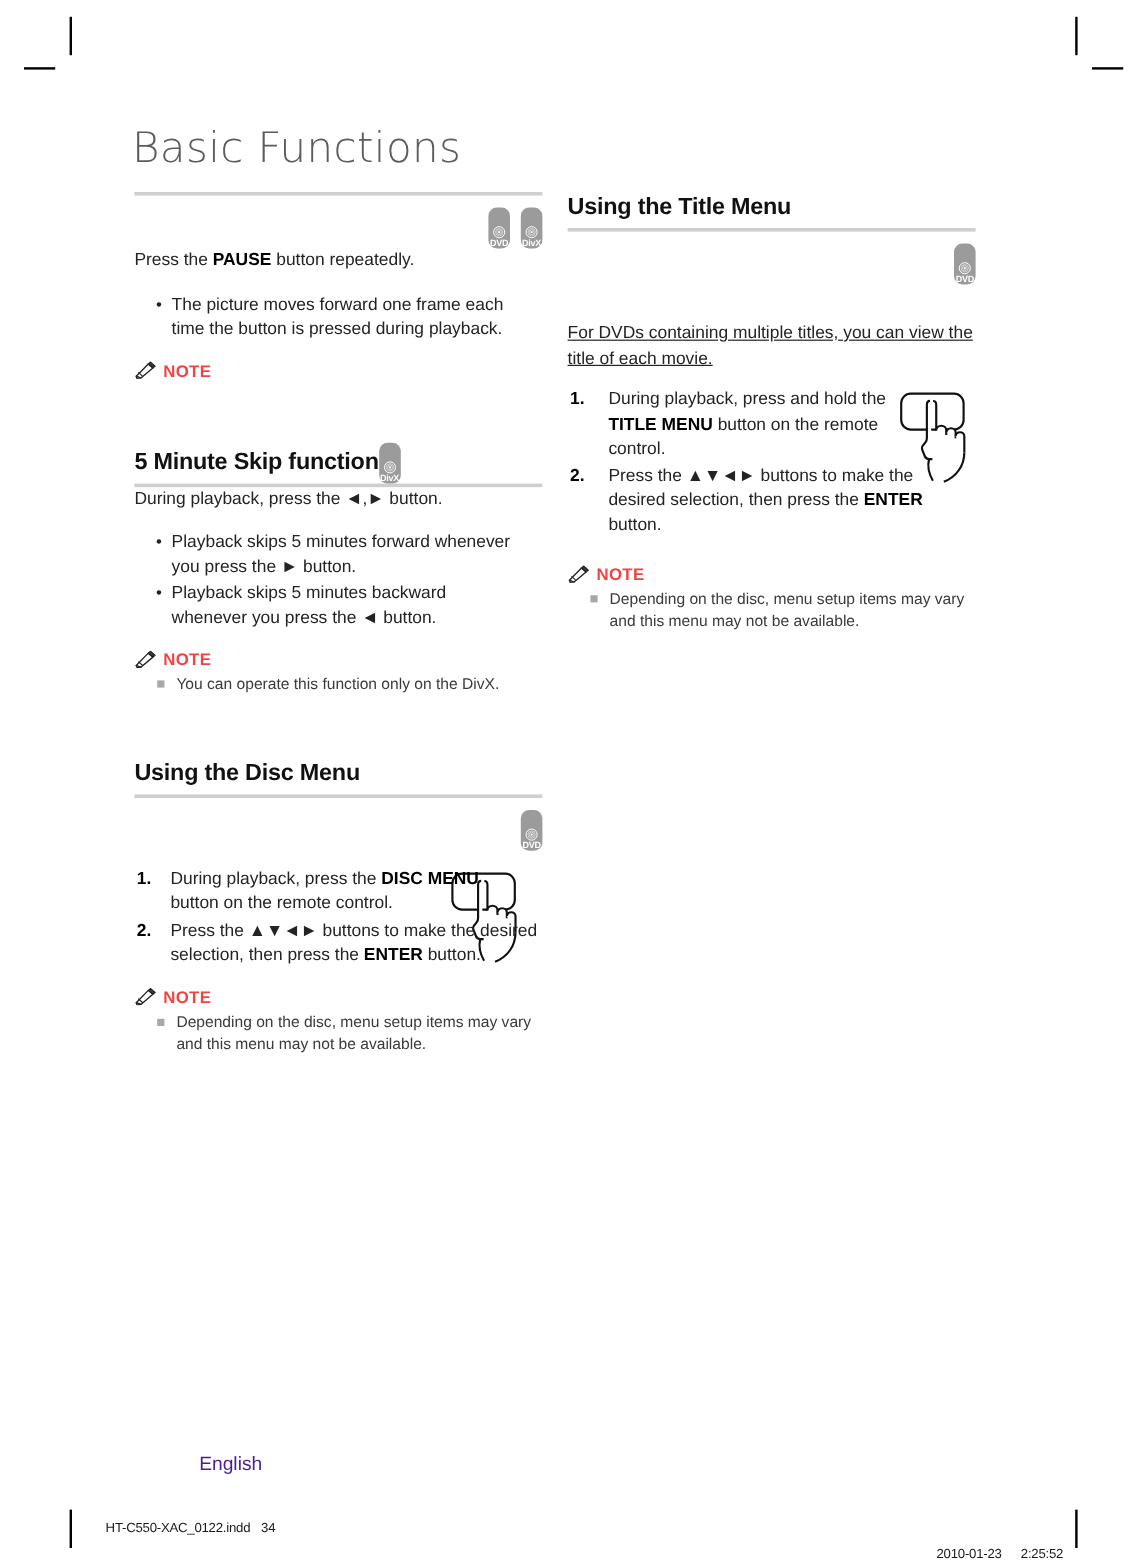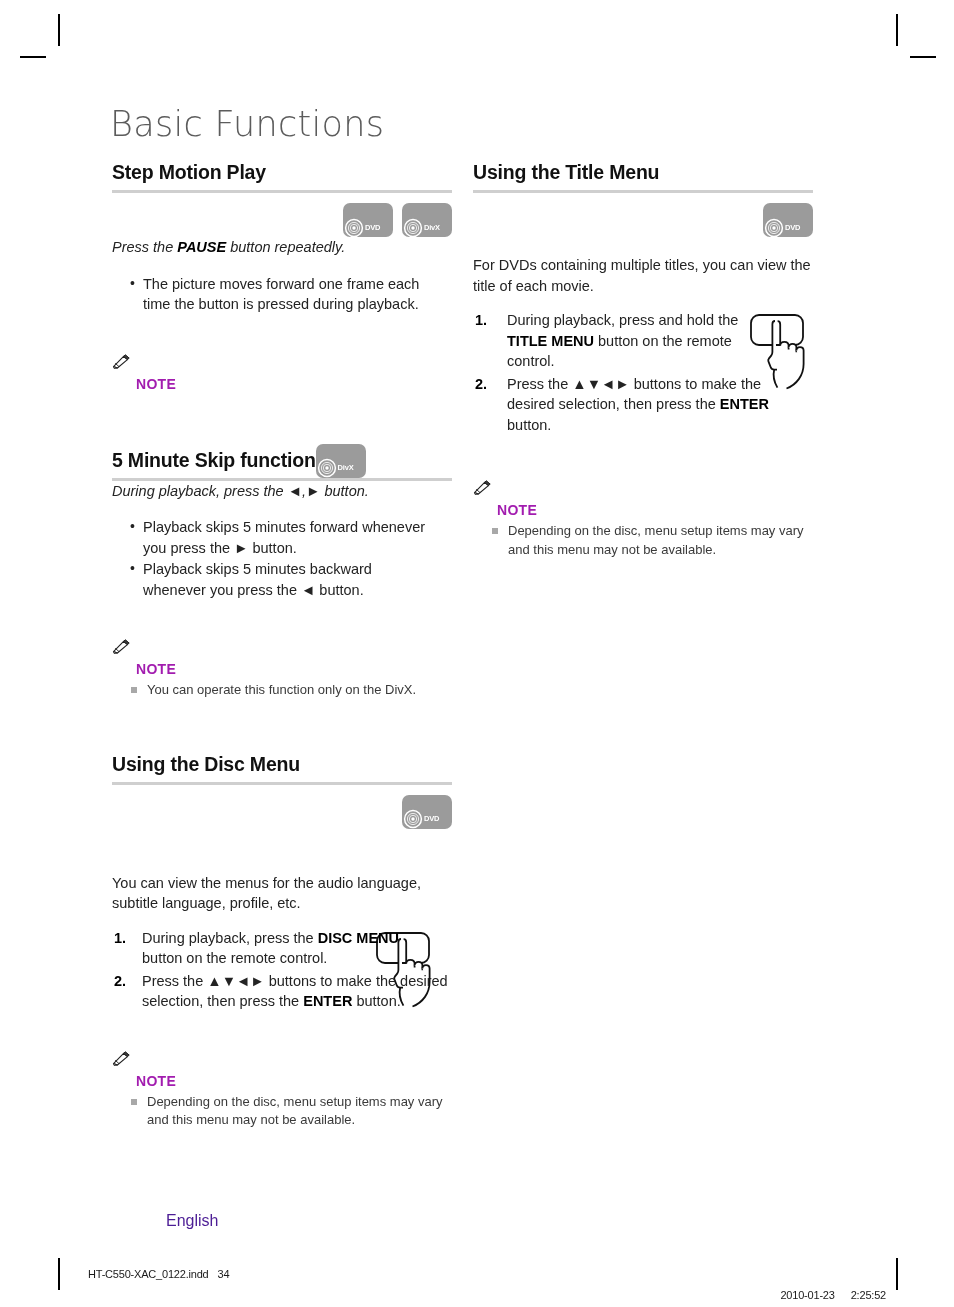--- a/index.html
+++ b/index.html
@@ -82,25 +82,26 @@
 
   
   .badge-row {
     display: flex;
     gap: 9px;
     justify-content: flex-end;
     margin-top: 10px;
   }
   .badge-row.inline { margin-top: 0; }
   .disc-badge {
-    width: 50px;
+    width: 18px;
     height: 34px;
     border-radius: 7px;
     background: #9b9b9b;
     display: flex;
+    flex-direction: column;
     align-items: center;
     justify-content: flex-start;
     padding-top: 15px;
     box-sizing: border-box;
   }
   .disc-badge svg { display: block; }
   .disc-label {
     color: #ffffff;
     font-size: 7.5px;
     font-weight: bold;
@@ -109,21 +110,21 @@
     margin-top: 0px;
   }
 
   
   p.body {
     margin: 0;
     font-size: 14.5px;
     line-height: 20.5px;
     color: #232323;
   }
-  .lead { margin-top: 18px; font-style: italic; }
+  .lead { margin-top: 18px; }
   b, strong { font-weight: bold; color: #000; }
 
   ul.bullets {
     margin: 16px;
     padding: 0;
     list-style: none;
   }
   ul.bullets li {
     position: relative;
     padding-left: 15px;
@@ -169,22 +170,21 @@
   .note { margin-top: 16px; }
   .note-head {
     display: flex;
     align-items: center;
     gap: 5px;
   }
   .note-head .label {
     font-size: 14px;
     font-weight: bold;
     letter-spacing: 0.3px;
-    color: #a21caf;
-    margin-top: 45px;
+    color: #ef4444;
   }
   ul.note-items {
     margin: 4px 0 0 0;
     padding: 0;
     list-style: none;
   }
   ul.note-items li {
     position: relative;
     padding-left: 35px;
     font-size: 13px;
@@ -252,21 +252,20 @@
 <div class="crop v crop-bl-v"></div>
 <div class="crop v crop-br-v"></div>
 
 <div class="page">
 
   <div class="chapter-title">Basic Functions</div>
 
   <div class="col col-left">
 
     <div class="section">
-      <h2 class="section-head">Step Motion Play</h2>
       <div class="head-rule"></div>
 
       <div class="badge-row">
         <div class="disc-badge">
           <svg width="22" height="20" viewBox="0 0 22 20" aria-hidden="true">
             <circle cx="11" cy="10" r="8.4" fill="none" stroke="#ffffff" stroke-width="1.5"></circle>
             <circle cx="11" cy="10" r="5.6" fill="none" stroke="#ffffff" stroke-width="0.8"></circle>
             <circle cx="11" cy="10" r="3.7" fill="none" stroke="#ffffff" stroke-width="0.8"></circle>
             <circle cx="11" cy="10" r="1.7" fill="#ffffff"></circle>
           </svg>
@@ -355,21 +354,20 @@
           <svg width="22" height="20" viewBox="0 0 22 20" aria-hidden="true">
             <circle cx="11" cy="10" r="8.4" fill="none" stroke="#ffffff" stroke-width="1.5"></circle>
             <circle cx="11" cy="10" r="5.6" fill="none" stroke="#ffffff" stroke-width="0.8"></circle>
             <circle cx="11" cy="10" r="3.7" fill="none" stroke="#ffffff" stroke-width="0.8"></circle>
             <circle cx="11" cy="10" r="1.7" fill="#ffffff"></circle>
           </svg>
           <span class="disc-label">DVD</span>
         </div>
       </div>
 
-      <p class="body" style="margin-top:44px;">You can view the menus for the audio language, subtitle language, profile, etc.</p>
 
       <div class="steps-wrap">
         <div class="hand-fig hand-left">
           <svg width="72" height="80" viewBox="0 0 72 80" aria-hidden="true">
             <rect x="3" y="3" width="52" height="30" rx="8" ry="8" fill="#ffffff" stroke="#111" stroke-width="1.8"></rect>
             <path d="M27 9 C25.4 9 24.4 10.4 24.4 12.2 L24.4 40 C24.4 41.4 24 42.6 23.2 43.6 L21 46.4 C20.2 47.4 20 48.4 20.4 49.4 L22.6 55 C23.2 56.6 24.6 57.6 26.2 57.6 L29 57.6" fill="#ffffff" stroke="#111" stroke-width="1.8" stroke-linejoin="round"></path>
             <path d="M29.6 9.2 C31.2 9.2 32.2 10.6 32.2 12.4 L32.2 33.8" fill="none" stroke="#111" stroke-width="1.8"></path>
             <path d="M32.2 33.8 C32.2 31.4 34 29.8 36.4 29.8 C38.8 29.8 40.6 31.4 40.6 33.8 L40.6 37.4" fill="#ffffff" stroke="#111" stroke-width="1.8"></path>
             <path d="M40.6 35.6 C40.6 33.4 42.3 31.9 44.5 31.9 C46.7 31.9 48.4 33.4 48.4 35.6 L48.4 40.2" fill="#ffffff" stroke="#111" stroke-width="1.8"></path>
             <path d="M48.4 38.6 C48.4 36.6 50 35.2 52 35.2 C54 35.2 55.6 36.6 55.6 38.6 L55.6 52" fill="#ffffff" stroke="#111" stroke-width="1.8"></path>
@@ -411,21 +409,21 @@
           <svg width="22" height="20" viewBox="0 0 22 20" aria-hidden="true">
             <circle cx="11" cy="10" r="8.4" fill="none" stroke="#ffffff" stroke-width="1.5"></circle>
             <circle cx="11" cy="10" r="5.6" fill="none" stroke="#ffffff" stroke-width="0.8"></circle>
             <circle cx="11" cy="10" r="3.7" fill="none" stroke="#ffffff" stroke-width="0.8"></circle>
             <circle cx="11" cy="10" r="1.7" fill="#ffffff"></circle>
           </svg>
           <span class="disc-label">DVD</span>
         </div>
       </div>
 
-      <p class="body" style="margin-top:18px;">For DVDs containing multiple titles, you can view the title of each movie.</p>
+      <p class="body" style="margin-top:31px;text-decoration:underline;">For DVDs containing multiple titles, you can view the title of each movie.</p>
 
       <div class="steps-wrap">
         <div class="hand-fig hand-right">
           <svg width="72" height="80" viewBox="0 0 72 80" aria-hidden="true">
             <rect x="3" y="3" width="52" height="30" rx="8" ry="8" fill="#ffffff" stroke="#111" stroke-width="1.8"></rect>
             <path d="M27 9 C25.4 9 24.4 10.4 24.4 12.2 L24.4 40 C24.4 41.4 24 42.6 23.2 43.6 L21 46.4 C20.2 47.4 20 48.4 20.4 49.4 L22.6 55 C23.2 56.6 24.6 57.6 26.2 57.6 L29 57.6" fill="#ffffff" stroke="#111" stroke-width="1.8" stroke-linejoin="round"></path>
             <path d="M29.6 9.2 C31.2 9.2 32.2 10.6 32.2 12.4 L32.2 33.8" fill="none" stroke="#111" stroke-width="1.8"></path>
             <path d="M32.2 33.8 C32.2 31.4 34 29.8 36.4 29.8 C38.8 29.8 40.6 31.4 40.6 33.8 L40.6 37.4" fill="#ffffff" stroke="#111" stroke-width="1.8"></path>
             <path d="M40.6 35.6 C40.6 33.4 42.3 31.9 44.5 31.9 C46.7 31.9 48.4 33.4 48.4 35.6 L48.4 40.2" fill="#ffffff" stroke="#111" stroke-width="1.8"></path>
             <path d="M48.4 38.6 C48.4 36.6 50 35.2 52 35.2 C54 35.2 55.6 36.6 55.6 38.6 L55.6 52" fill="#ffffff" stroke="#111" stroke-width="1.8"></path>

